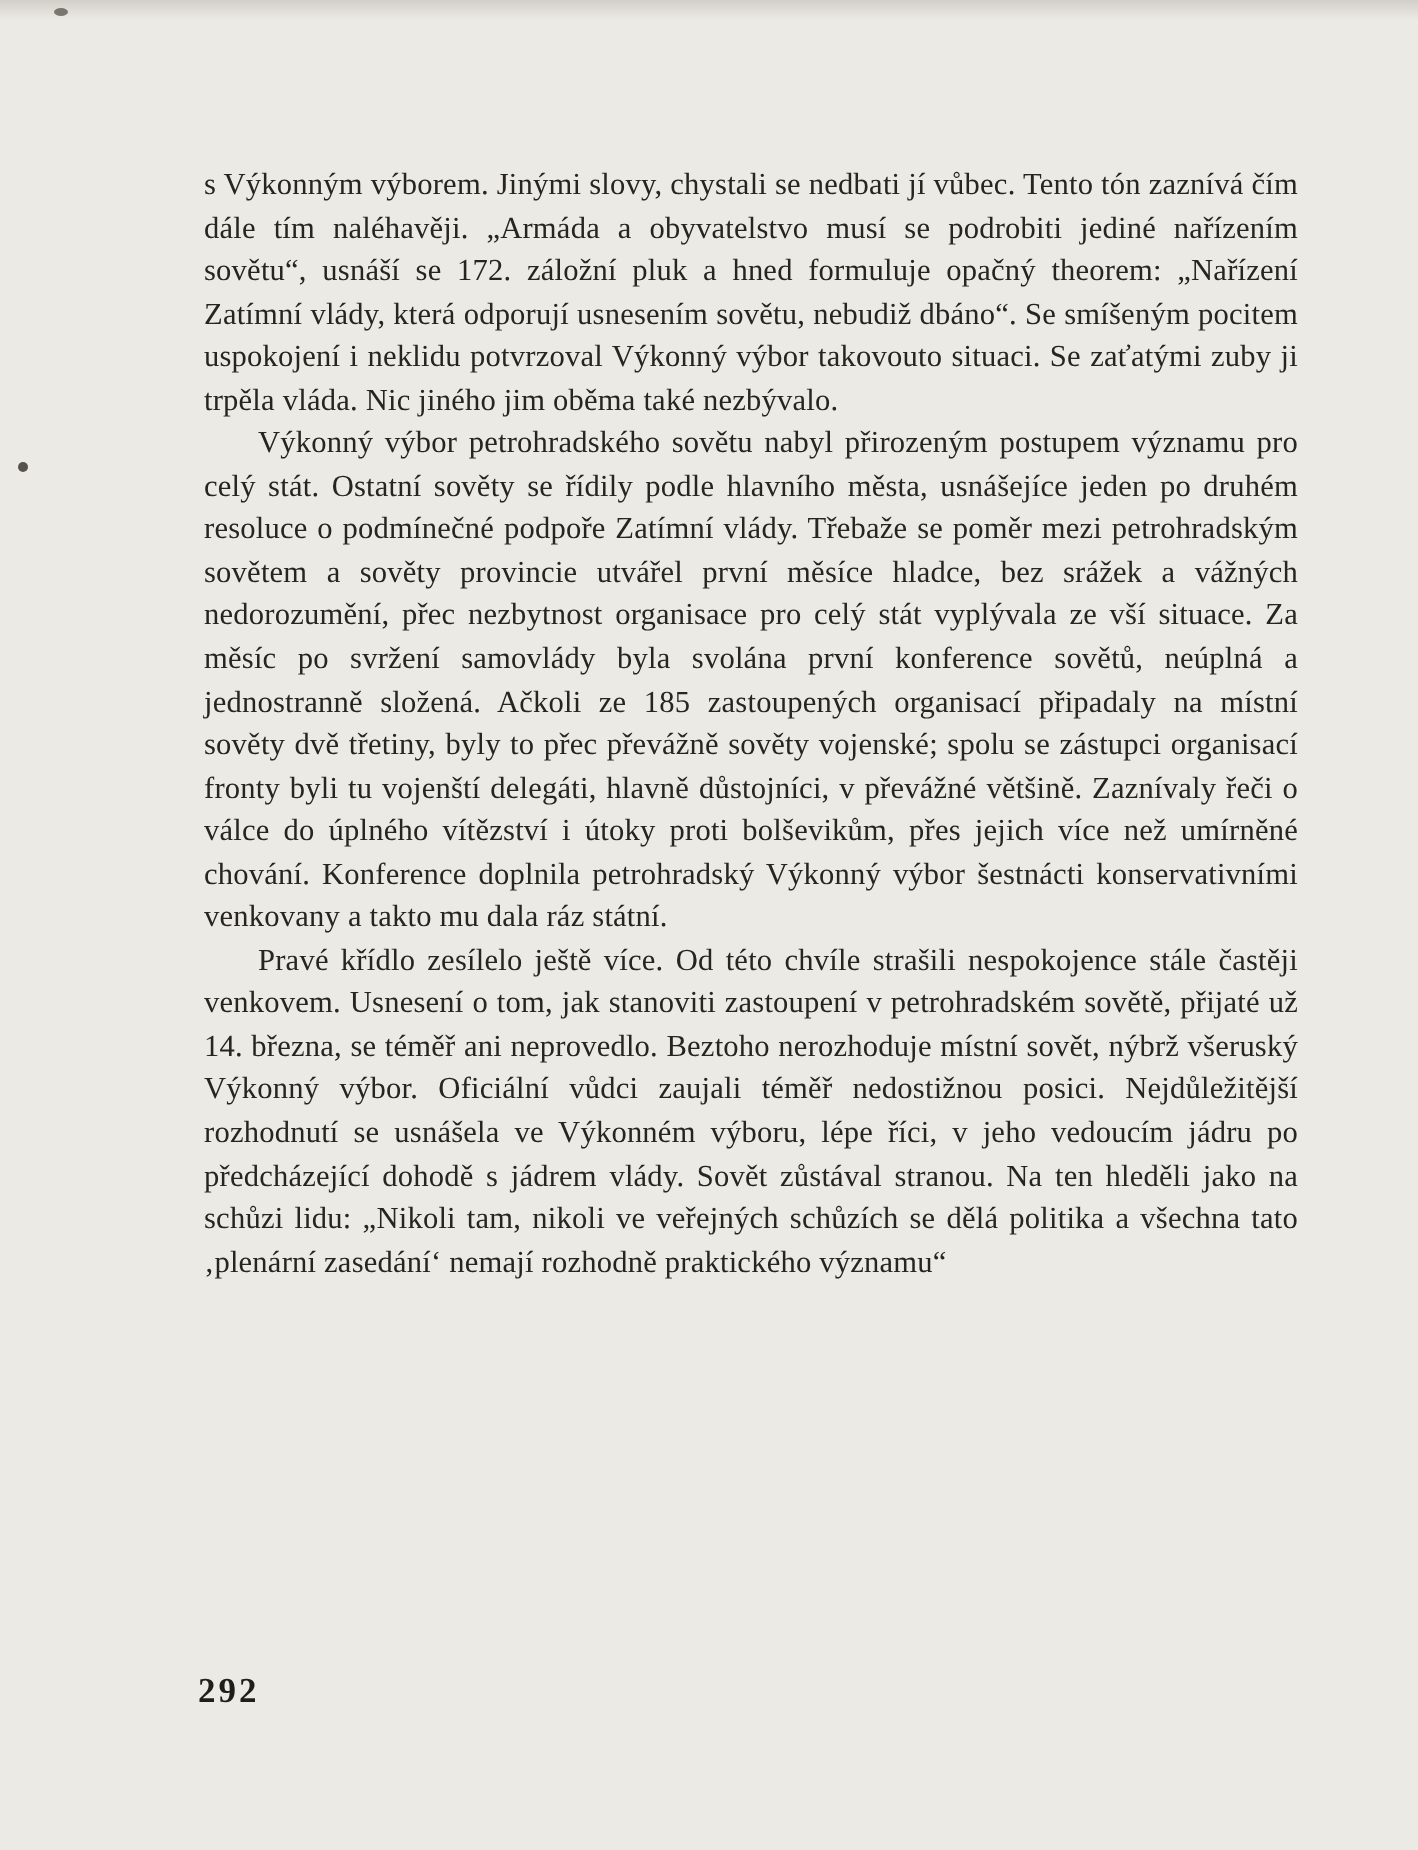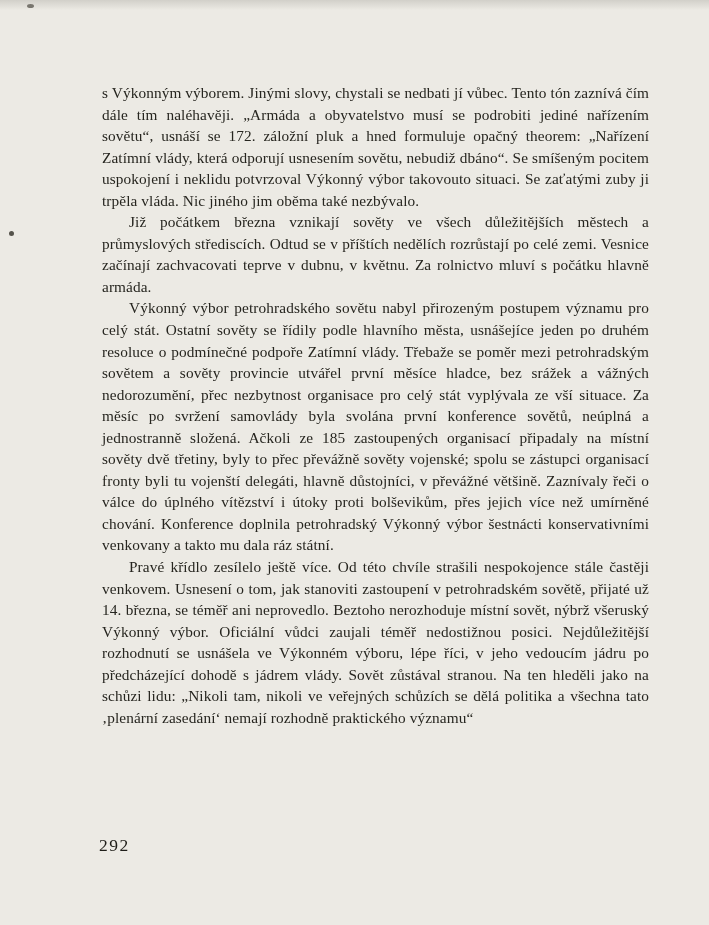--- a/index.html
+++ b/index.html
@@ -39,21 +39,21 @@
   }
   .para.first {
     text-indent: 0;
     margin-top: 26px;
   }
   .page-number {
     position: absolute;
     left: 99px;
     top: 835px;
     font-size: 17.5px;
-    font-weight: normal;
+    font-weight: bold;
     letter-spacing: 1.5px;
     color: #1f1e19;
   }
   .speck {
     position: absolute;
     background: #55534b;
     border-radius: 50%;
   }
   .speck-margin {
     left: 9px;
@@ -71,18 +71,17 @@
 </style>
 </head>
 <body>
 
 <div class="scan-edge"></div>
 <div class="speck speck-corner"></div>
 <div class="speck speck-margin"></div>
 
 <div class="text-block">
   <p class="para first">s Výkonným výborem. Jinými slovy, chystali se nedbati jí vůbec. Tento tón zaznívá čím dále tím naléhavěji. „Armáda a obyvatelstvo musí se podrobiti jediné nařízením sovětu“, usnáší se 172. záložní pluk a hned formuluje opačný theorem: „Nařízení Zatímní vlády, která odporují usnesením sovětu, nebudiž dbáno“. Se smíšeným pocitem uspokojení i neklidu potvrzoval Výkonný výbor takovouto situaci. Se zaťatými zuby ji trpěla vláda. Nic jiného jim oběma také nezbývalo.</p>
-  <p class="para">Již počátkem března vznikají sověty ve všech důležitějších městech a průmyslových střediscích. Odtud se v příštích nedělích rozrůstají po celé zemi. Vesnice začínají zachvacovati teprve v dubnu, v květnu. Za rolnictvo mluví s počátku hlavně armáda.</p>
   <p class="para">Výkonný výbor petrohradského sovětu nabyl přirozeným postupem významu pro celý stát. Ostatní sověty se řídily podle hlavního města, usnášejíce jeden po druhém resoluce o podmínečné podpoře Zatímní vlády. Třebaže se poměr mezi petrohradským sovětem a sověty provincie utvářel první měsíce hladce, bez srážek a vážných nedorozumění, přec nezbytnost organisace pro celý stát vyplývala ze vší situace. Za měsíc po svržení samovlády byla svolána první konference sovětů, neúplná a jednostranně složená. Ačkoli ze 185 zastoupených organisací připadaly na místní sověty dvě třetiny, byly to přec převážně sověty vojenské; spolu se zástupci organisací fronty byli tu vojenští delegáti, hlavně důstojníci, v převážné většině. Zaznívaly řeči o válce do úplného vítězství i útoky proti bolševikům, přes jejich více než umírněné chování. Konference doplnila petrohradský Výkonný výbor šestnácti konservativními venkovany a takto mu dala ráz státní.</p>
   <p class="para">Pravé křídlo zesílelo ještě více. Od této chvíle strašili nespokojence stále častěji venkovem. Usnesení o tom, jak stanoviti zastoupení v petrohradském sovětě, přijaté už 14. března, se téměř ani neprovedlo. Beztoho nerozhoduje místní sovět, nýbrž všeruský Výkonný výbor. Oficiální vůdci zaujali téměř nedostižnou posici. Nejdůležitější rozhodnutí se usnášela ve Výkonném výboru, lépe říci, v jeho vedoucím jádru po předcházející dohodě s jádrem vlády. Sovět zůstával stranou. Na ten hleděli jako na schůzi lidu: „Nikoli tam, nikoli ve veřejných schůzích se dělá politika a všechna tato ‚plenární zasedání‘ nemají rozhodně praktického významu“</p>
 </div>
 
 <div class="page-number">292</div>
 
 </body></html>

